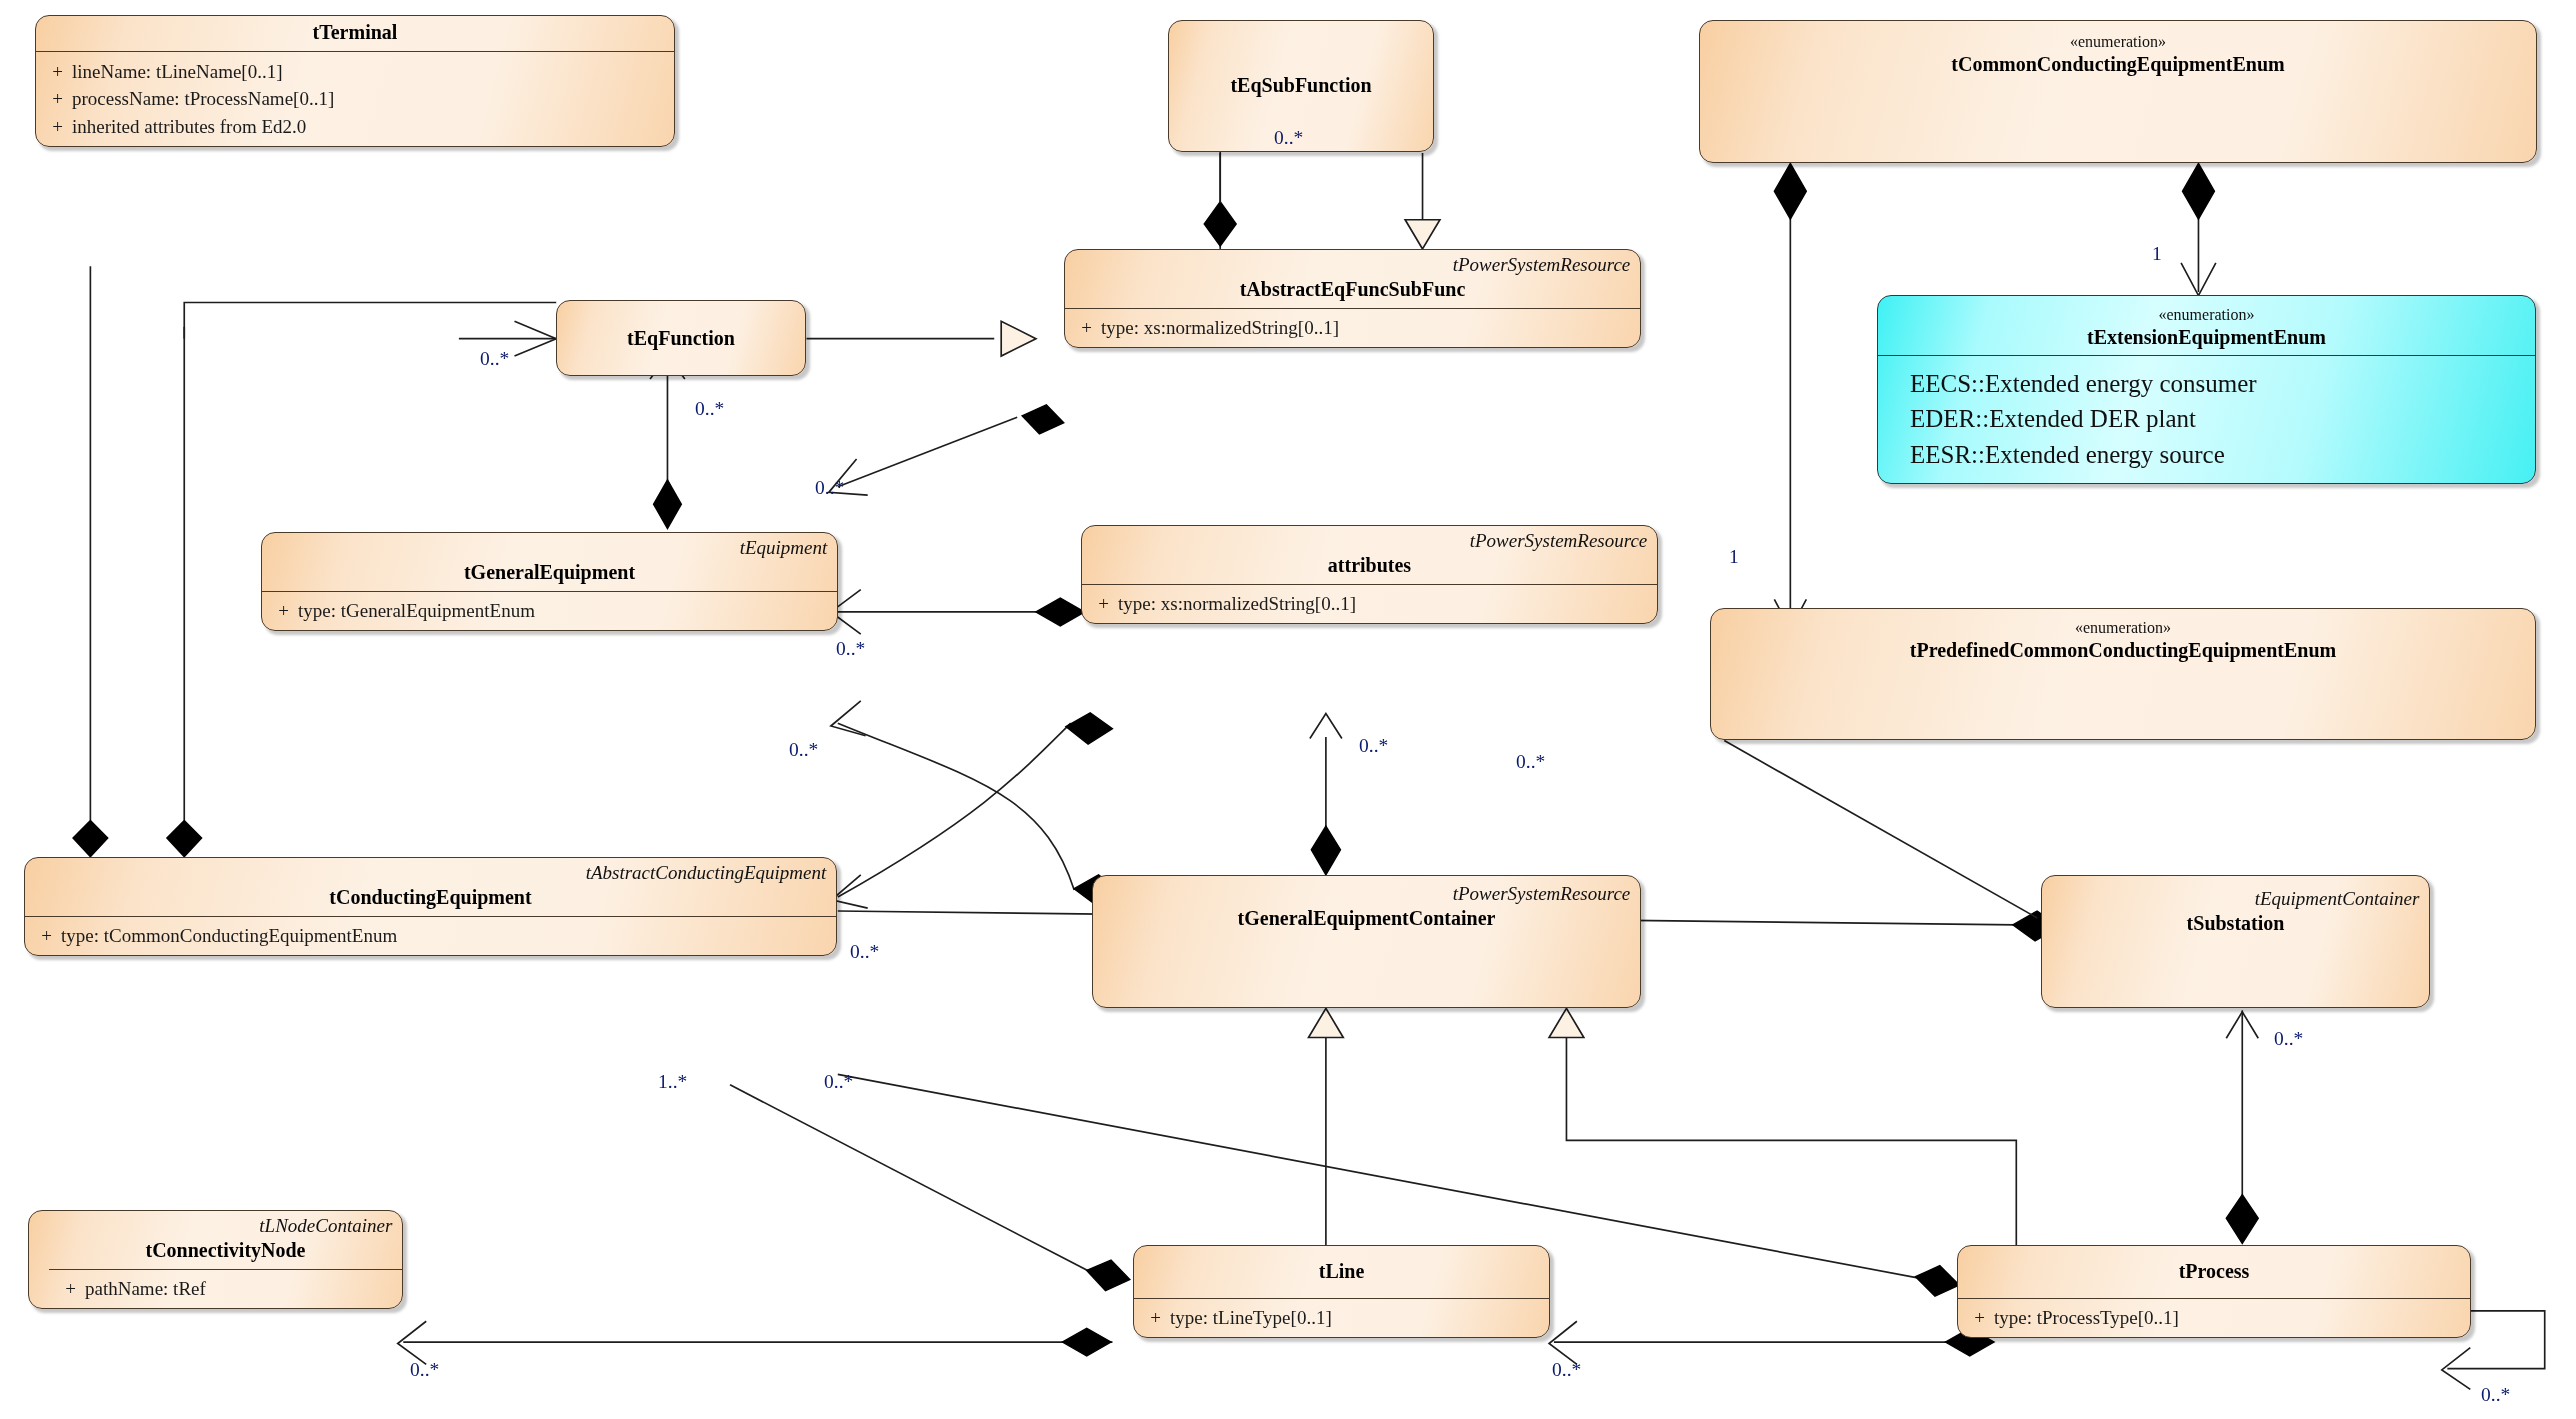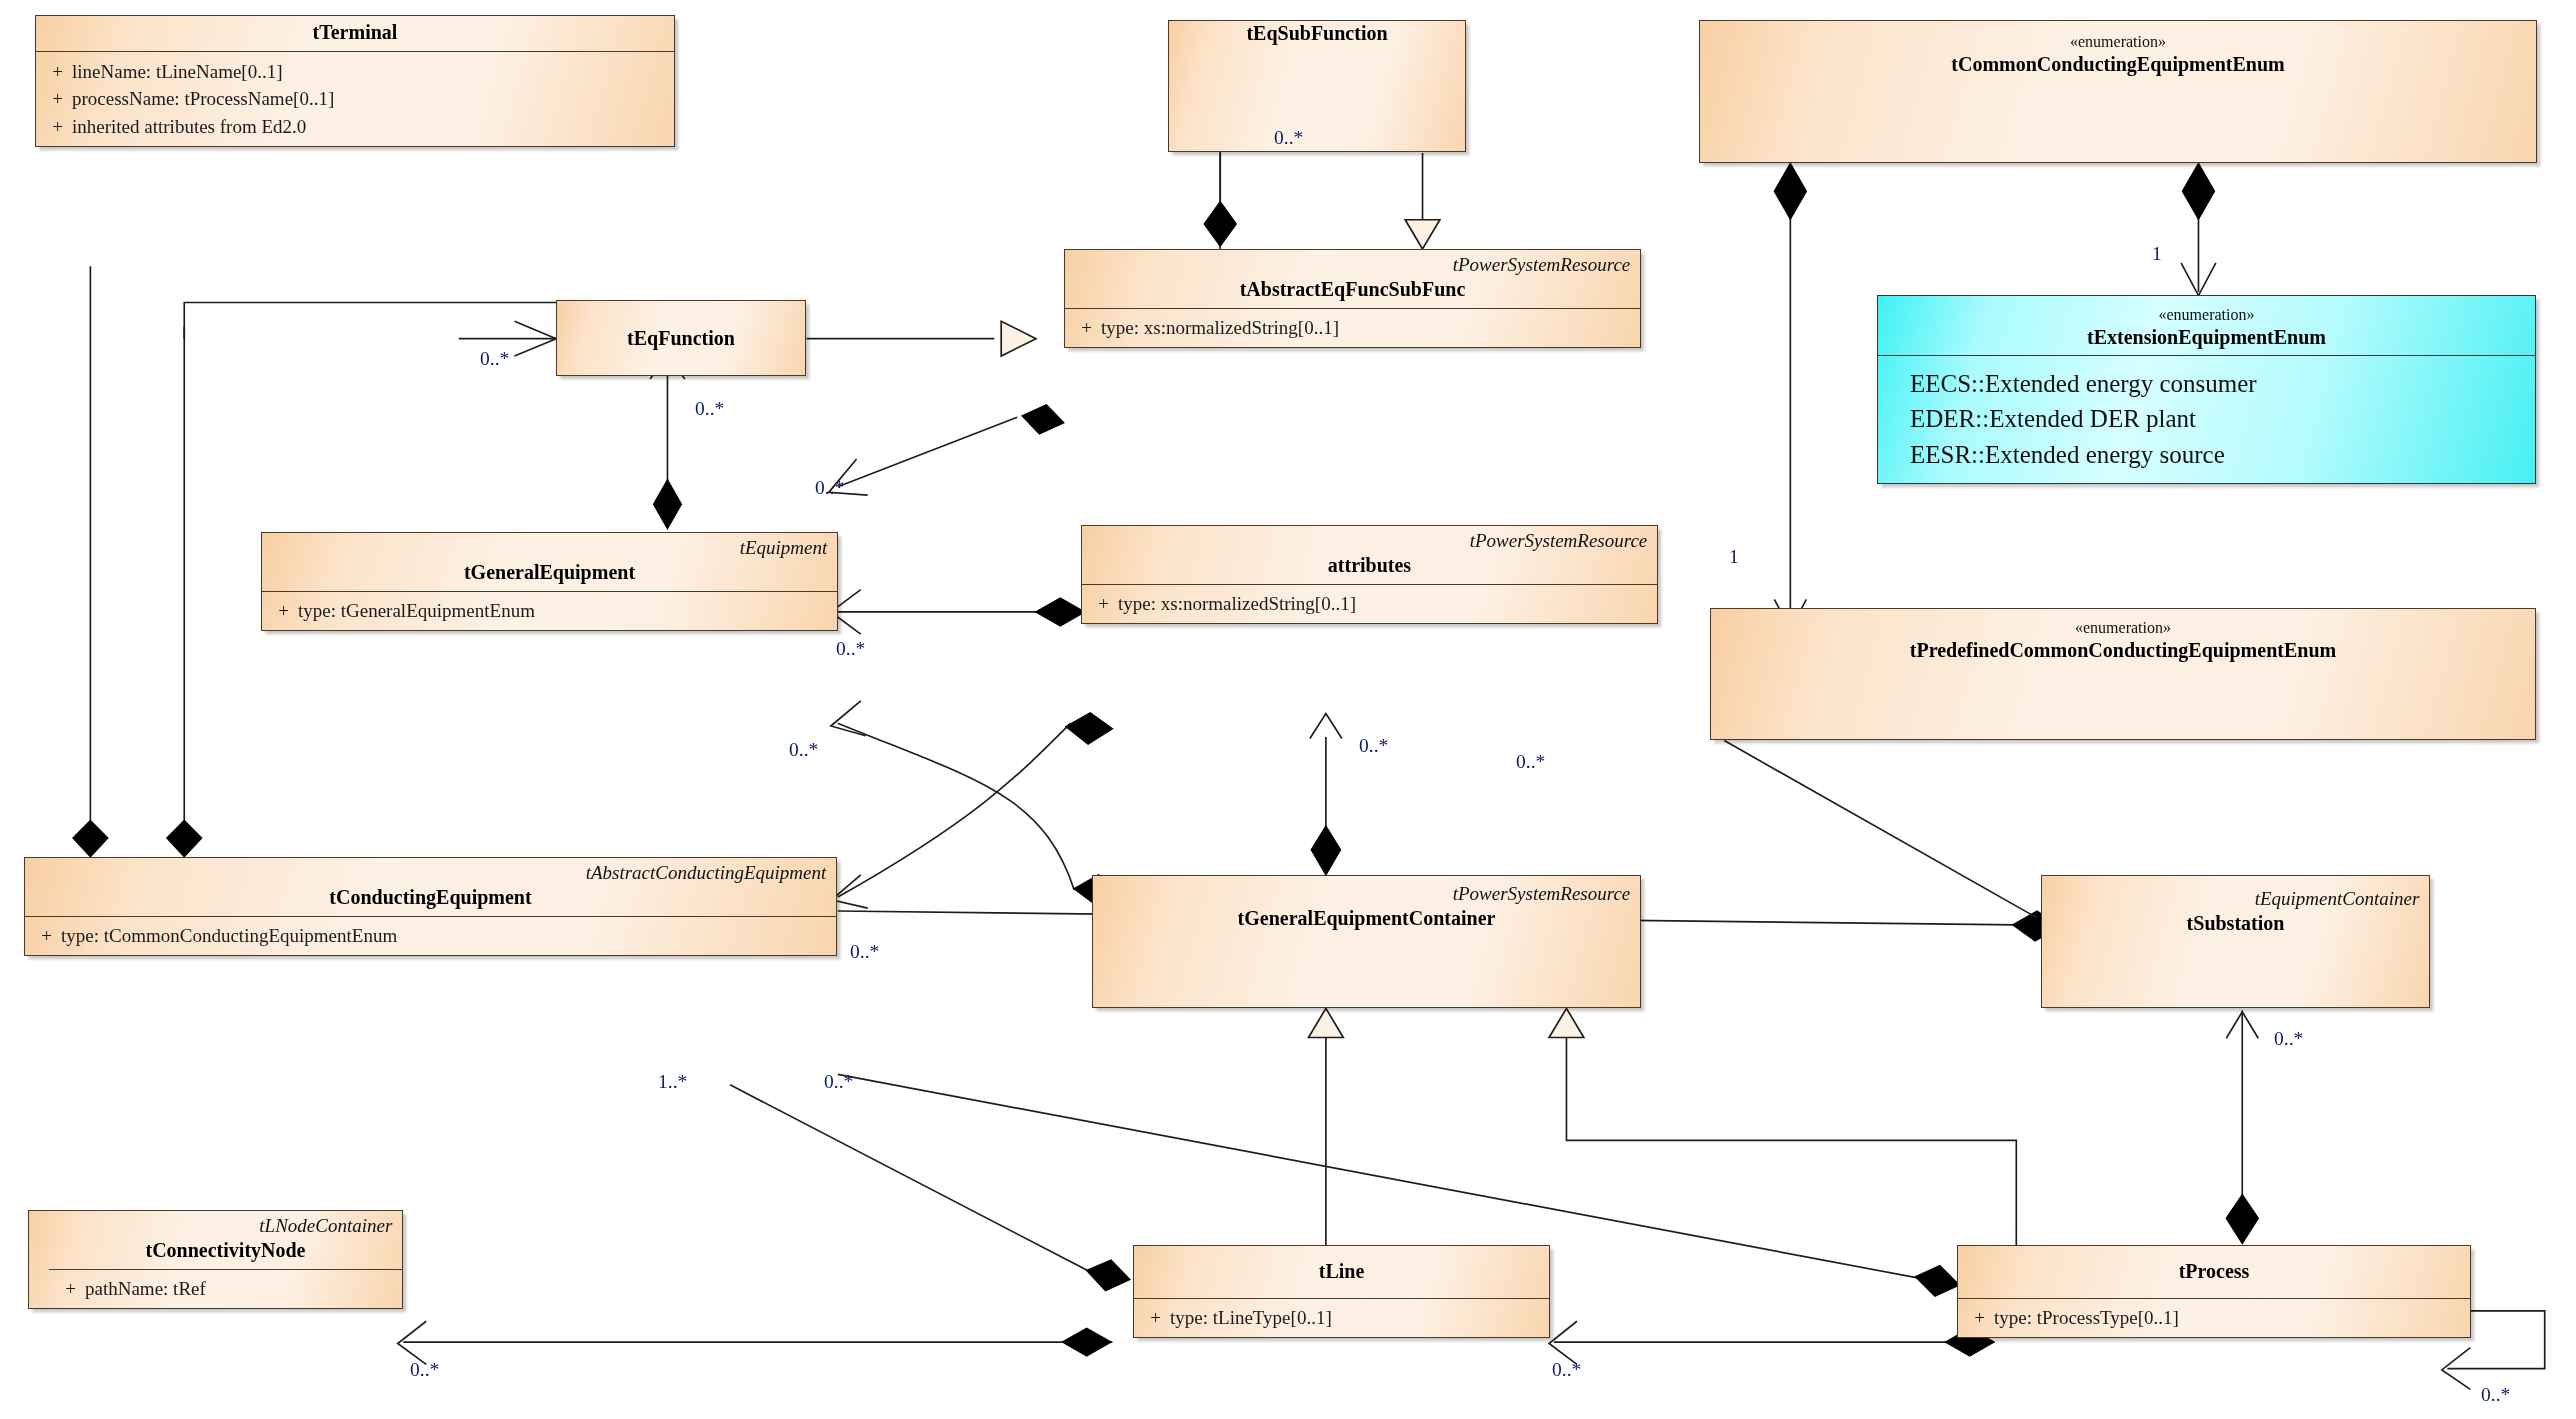--- a/index.html
+++ b/index.html
@@ -4,21 +4,21 @@
 <style>
   html,body{margin:0;padding:0;background:#ffffff;}
   body{font-family:"Liberation Serif", serif;}
   #canvas{position:relative;width:2576px;height:1420px;background:#fff;overflow:hidden;}
 
   
   .cls{
     position:absolute;
     box-sizing:border-box;
     border:1.4px solid #4a3a2a;
-    border-radius:0;
+    border-radius:14px;
     background:linear-gradient(105deg,#f8cfa2 0%,#fbe3c9 14%,#fdf1e4 42%,#fdf0e2 70%,#f9d5ae 100%);
     box-shadow:3.5px 3.5px 2.8px rgba(0,0,0,0.22);
     z-index:5;
   }
   .cls.cyan{
     background:linear-gradient(105deg,#3ff1f4 0%,#a9fbfd 16%,#d6feff 40%,#b4fbfd 66%,#46f0f3 100%);
     border:1.4px solid #2b3a3a;
   }
   .cls .head{
     padding:4.2px 9.7px 5.6px 9.7px;
@@ -196,21 +196,21 @@
         <span class="vis">+</span>
         <span>processName: tProcessName[0..1]</span>
       </div>
       <div class="attr">
         <span class="vis">+</span>
         <span>inherited attributes from Ed2.0</span>
       </div>
     </div>
   </div>
 
-  <div class="cls" style="left:1168px;top:19.5px;width:298px;height:132px;display:flex;justify-content:center;">
+  <div class="cls" style="left:1168px;top:19.5px;width:266px;height:132px;display:flex;align-items:center;justify-content:center;">
     <div class="name">tEqSubFunction</div>
   </div>
 
   <div class="cls" style="left:1699px;top:19.5px;width:838px;height:143px;">
     <div class="head" style="padding-top:12.5px;">
       <div class="stereo">«enumeration»</div>
       <div class="name">tCommonConductingEquipmentEnum</div>
     </div>
   </div>
 

